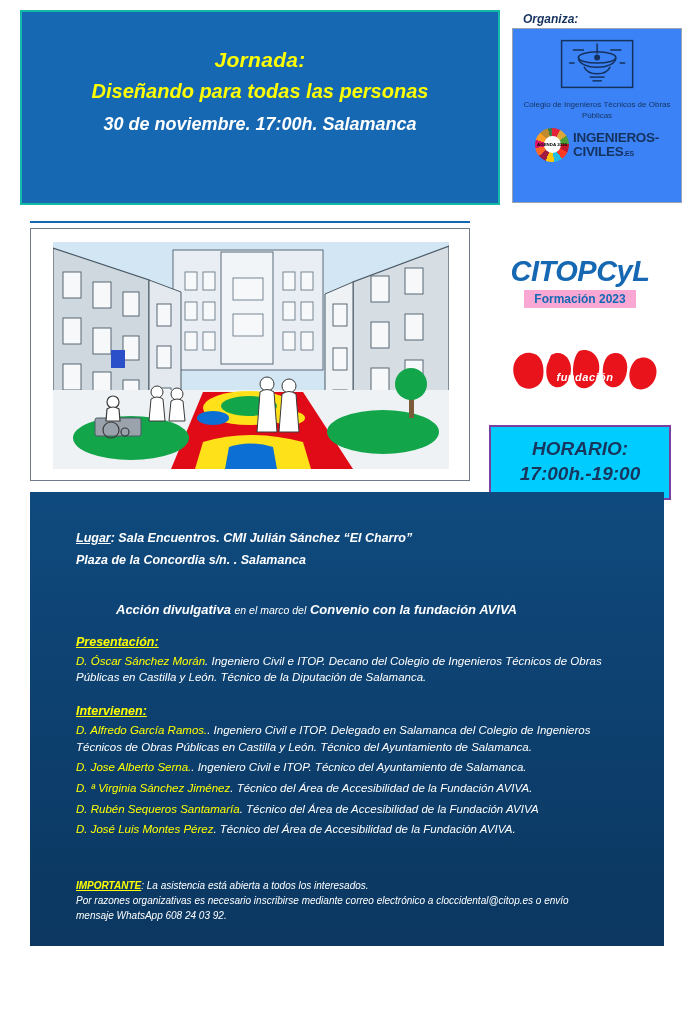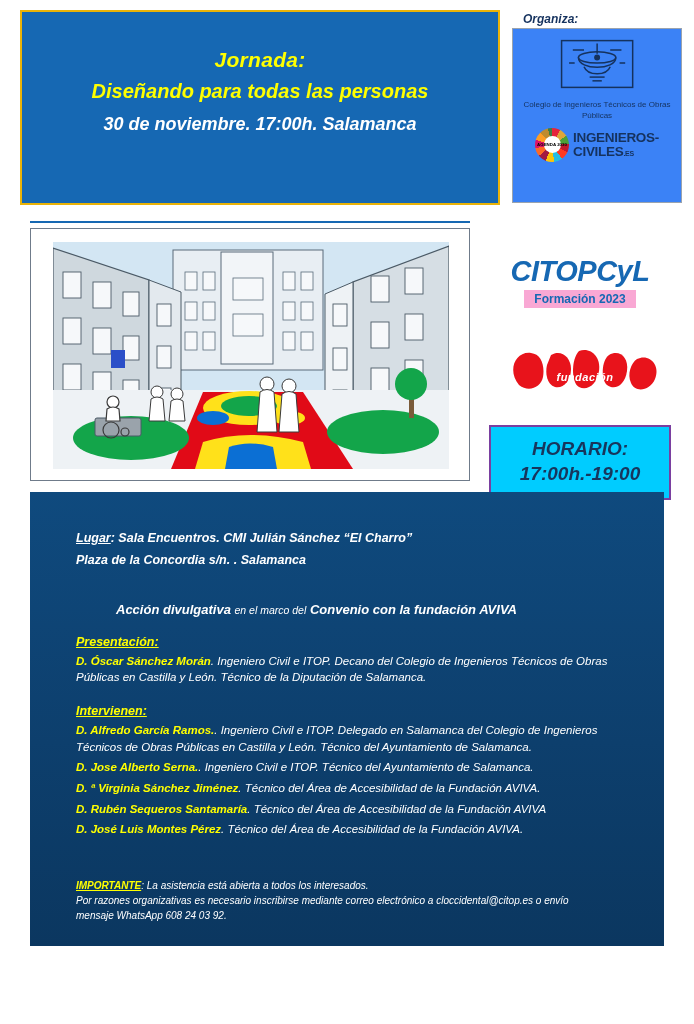--- a/index.html
+++ b/index.html
@@ -20,21 +20,21 @@
     width: 694px; height: 1024px;
     background: #ffffff;
   }
 
   
   .title-banner {
     position: absolute;
     left: 20px; top: 10px;
     width: 480px; height: 195px;
     background: #1668b3;
-    border: 2px solid #eab308;
+    border: 2px solid #14b8a6;
     box-sizing: border-box;
     text-align: center;
     color: #ffff00;
   }
   .title-line1 {
     margin-top: 36px;
     font-size: 21px;
     font-weight: bold;
     font-style: italic;
     letter-spacing: .3px;
@@ -273,21 +273,21 @@
   }
   .person {
     margin-top: 4px;
     font-size: 11.5px;
     font-style: italic;
     color: #ffffff;
     line-height: 1.45;
   }
   .person .nm {
     color: #ffff00;
-    font-weight: bold;
+    font-weight: normal;
     margin-top: 20px;
   }
   .importante {
     margin-top: 40px;
     font-size: 10px;
     font-style: italic;
     color: #ffffff;
     line-height: 1.5;
   }
   .importante .hl {

